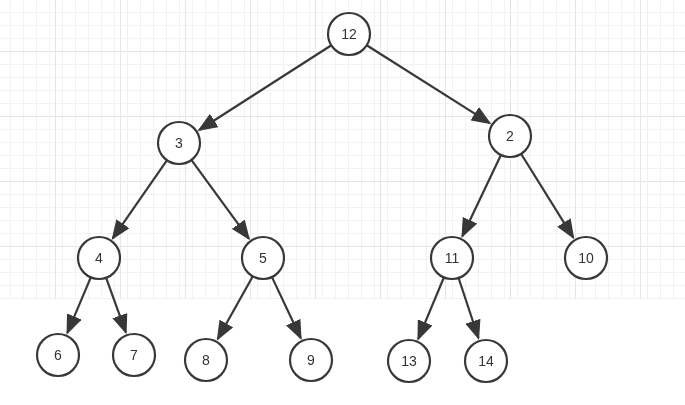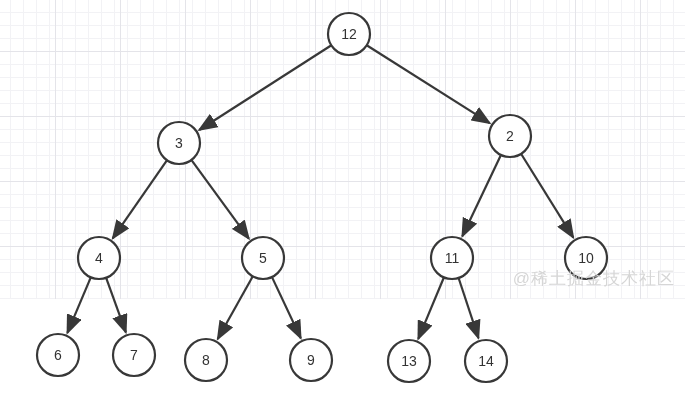--- a/index.html
+++ b/index.html
@@ -110,14 +110,13 @@
       </g>
       <g>
         <circle cx="409" cy="361" r="21" fill="#ffffff" stroke="#383838" stroke-width="2.2"></circle>
         <text x="409" y="366" text-anchor="middle" fill="#333333" class="node-label">13</text>
       </g>
       <g>
         <circle cx="486" cy="361" r="21" fill="#ffffff" stroke="#383838" stroke-width="2.2"></circle>
         <text x="486" y="366" text-anchor="middle" fill="#333333" class="node-label">14</text>
       </g>
     </svg>
-  <div class="watermark" style="color: rgb(214, 214, 214);">@稀土掘金技术社区</div>
 </div>
 
 </body></html>

